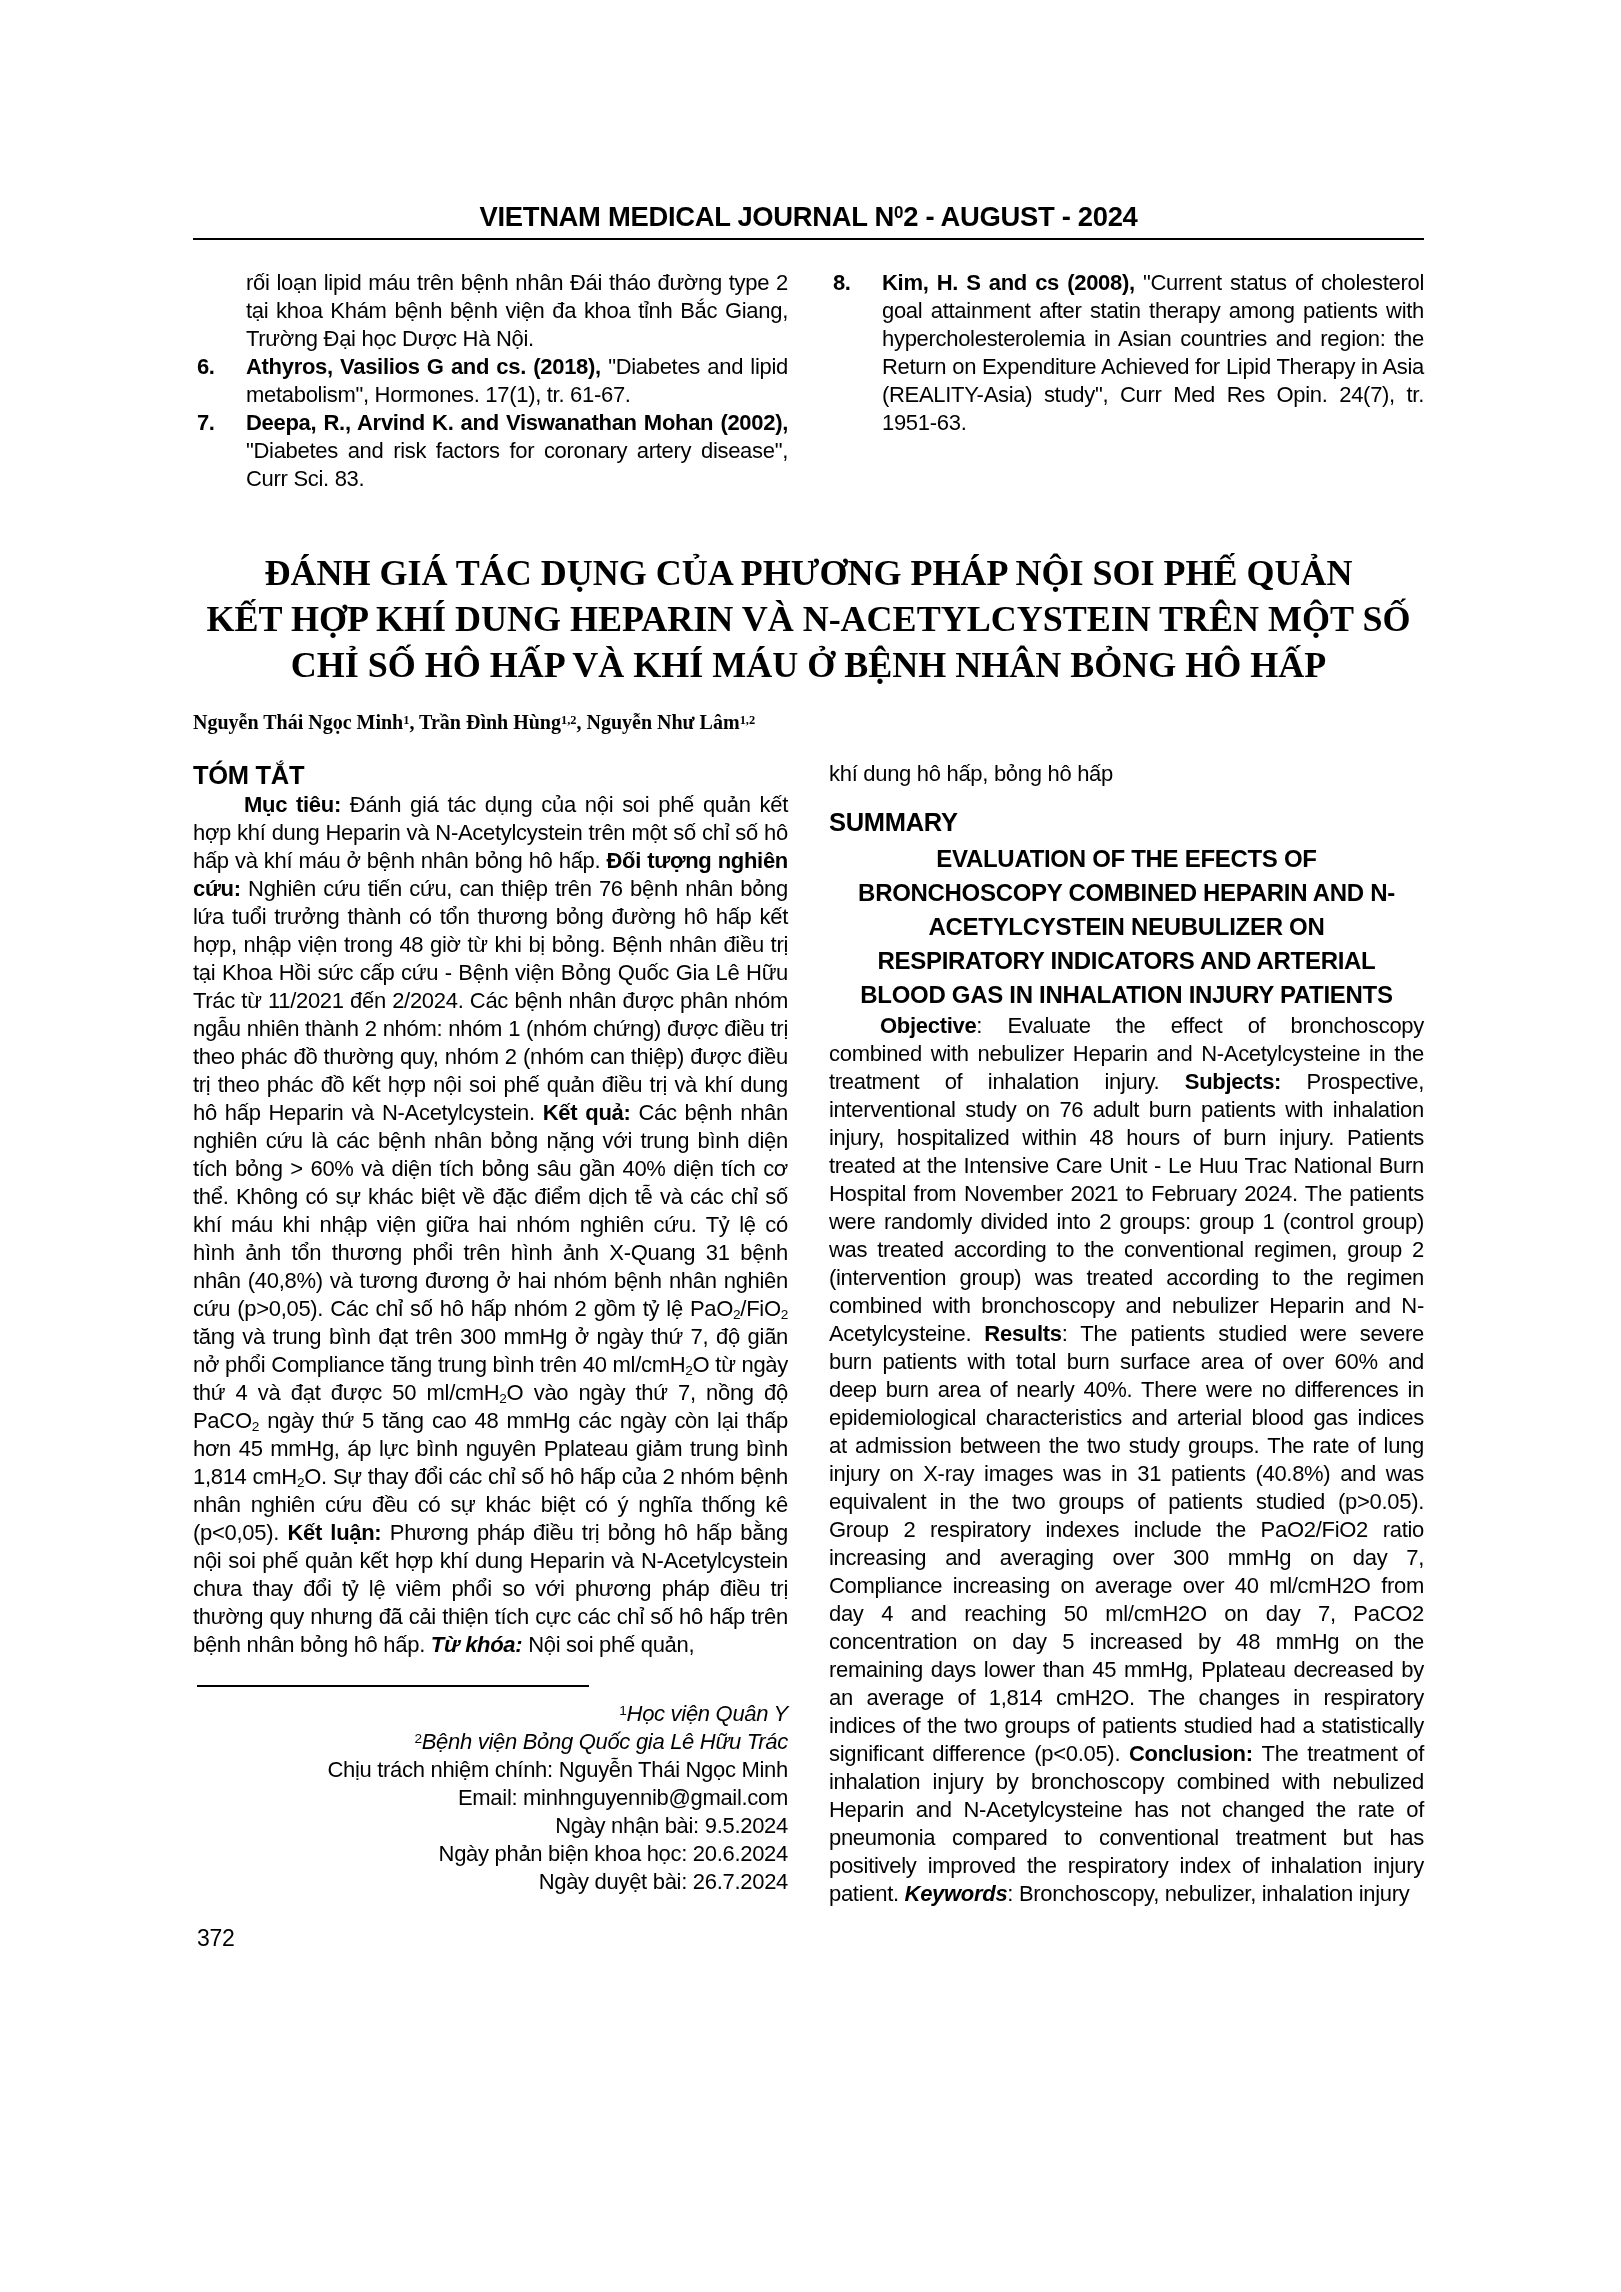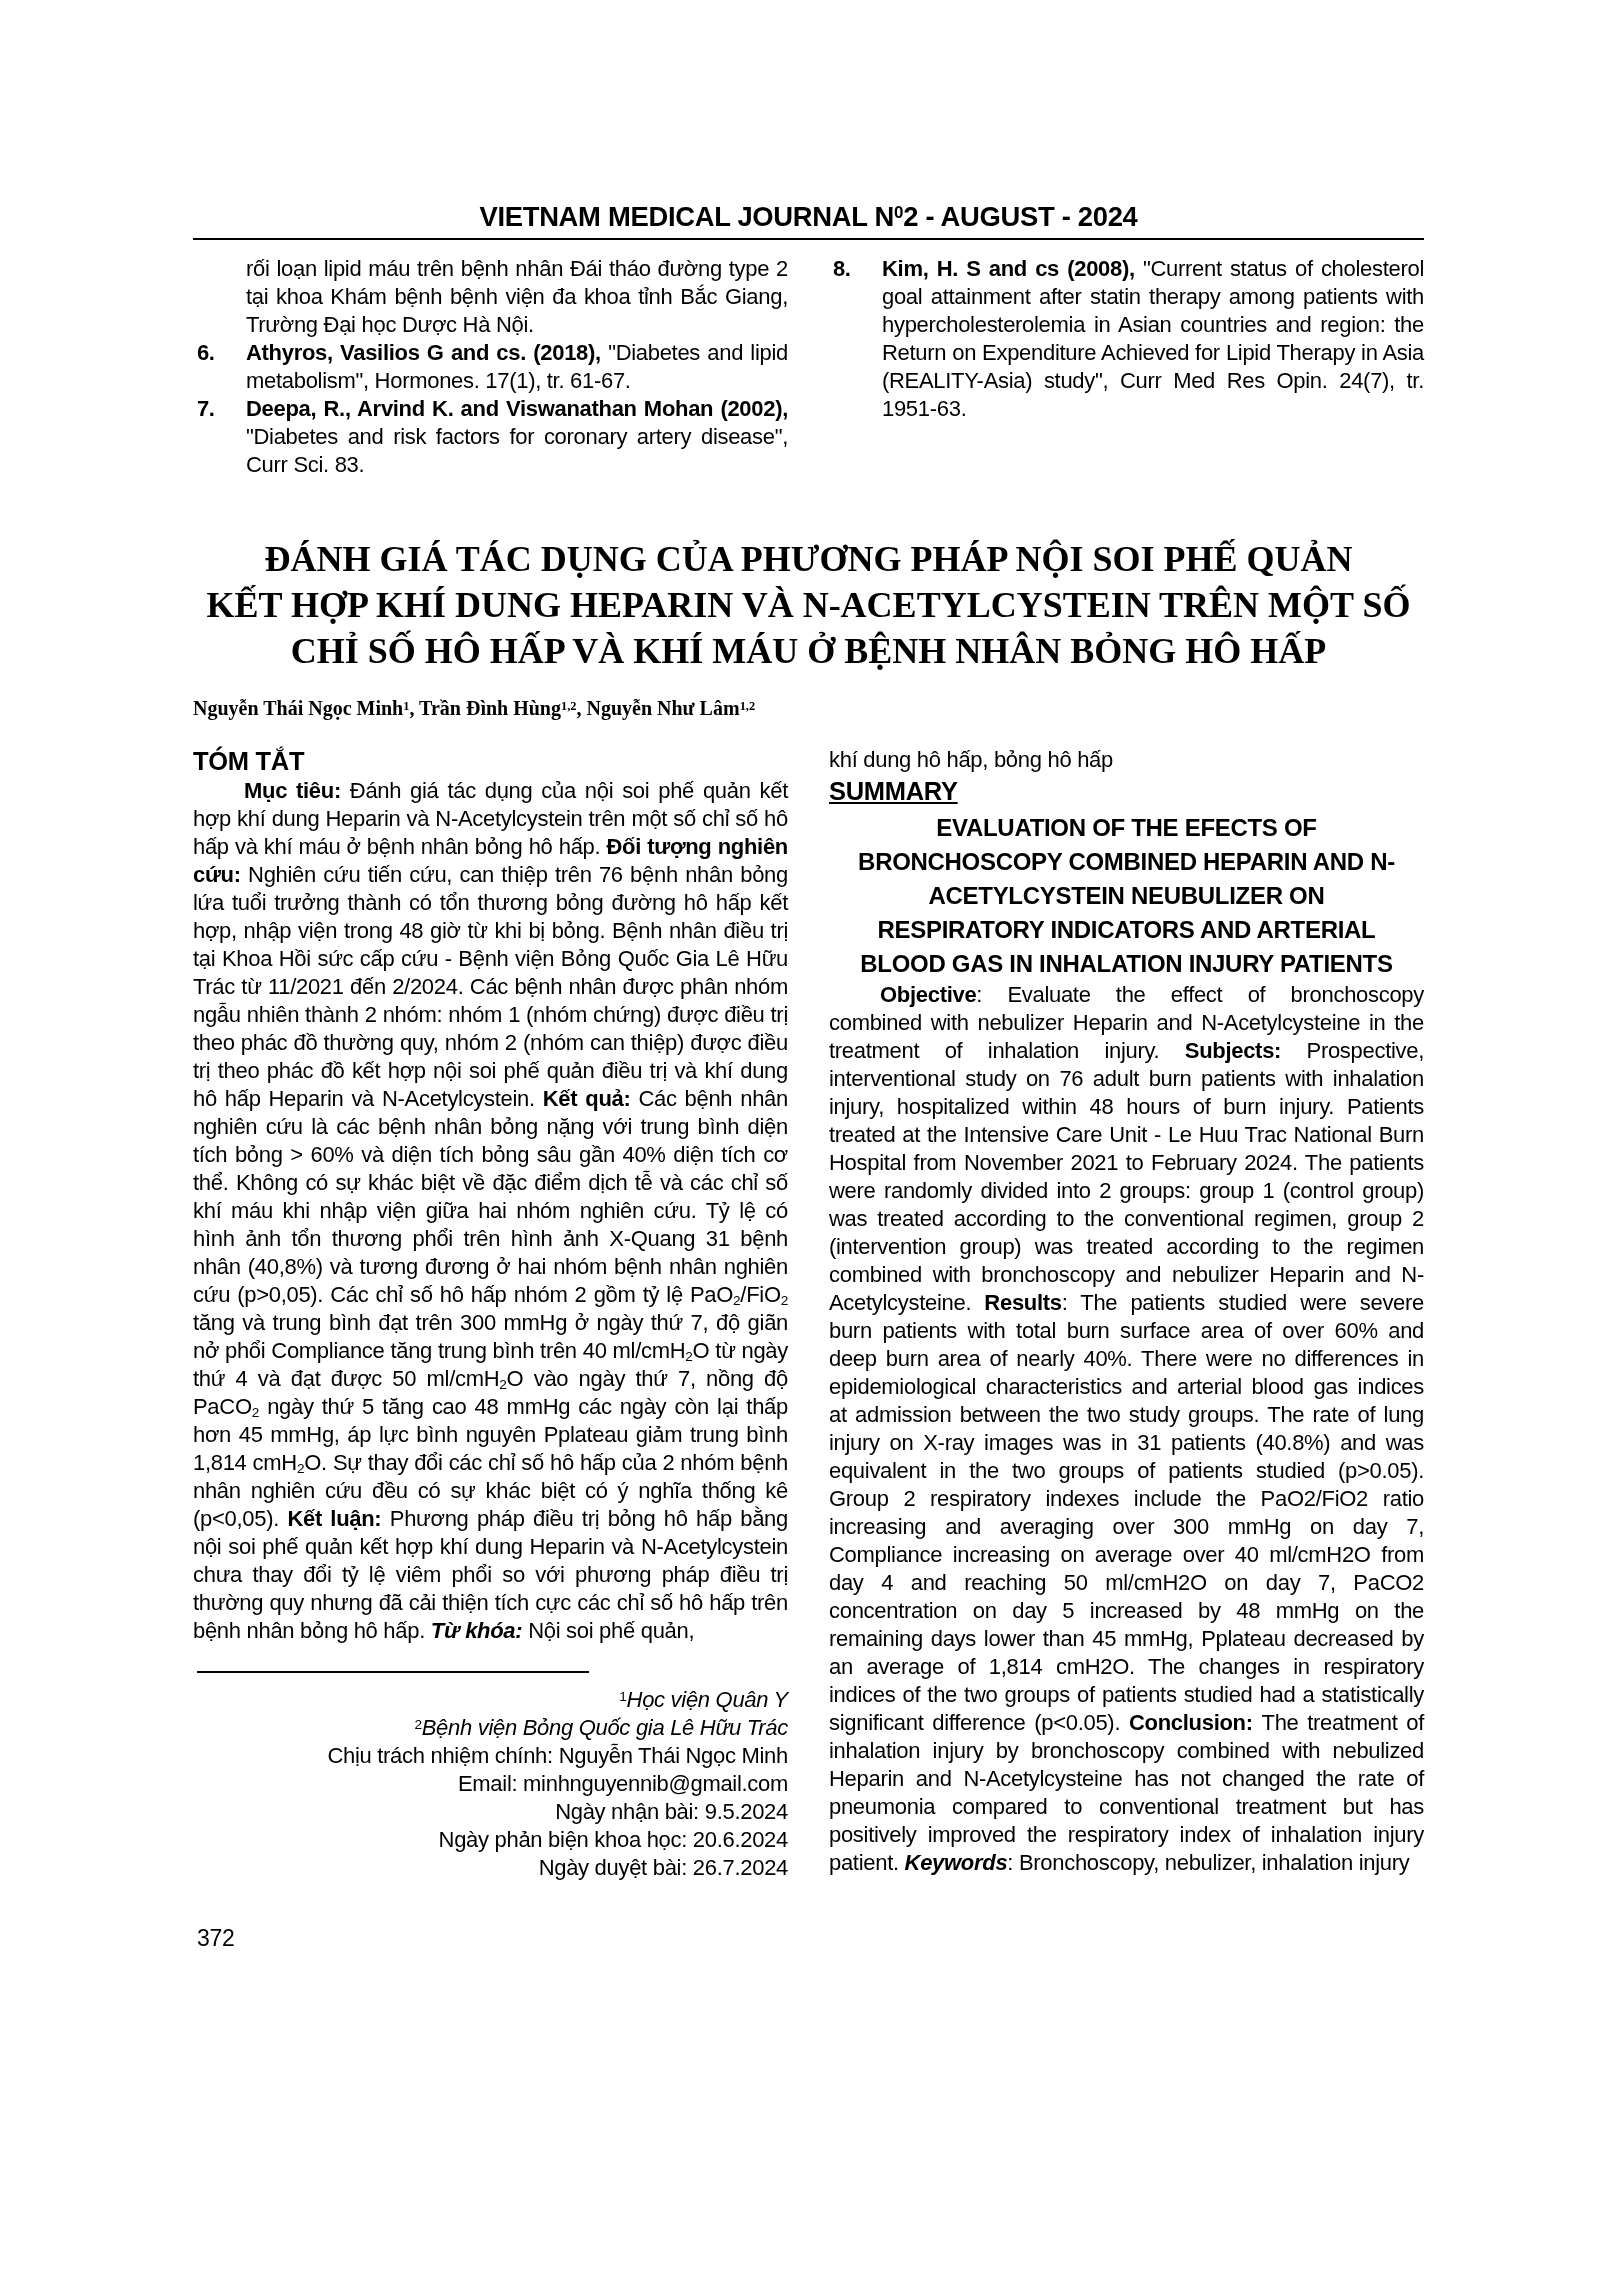--- a/index.html
+++ b/index.html
@@ -22,21 +22,21 @@
     margin-top:201px;
     text-align:center;
     font-weight:700;
     font-size:27.4px; line-height:31px;
     border-bottom:2.9px solid #000;
     padding-bottom:5.9px;
   }
 
   .refs {
     display:flex; gap:41px;
-    margin-top:15px;
+    margin-top:29px;
     font-size:22px; line-height:28px;
     text-align:justify;
   }
   .refs .col { width:595px; flex:none; }
   .ref-cont { padding-left:53px; }
   .ref-item { position:relative; padding-left:53px; }
   .ref-num { position:absolute; left:3.9px; top:0; font-weight:700; }
 
   .title {
     margin-top:57px;
@@ -60,21 +60,21 @@
     font-size:22px; line-height:28px;
     text-align:justify;
   }
   .bodycols .col { width:595px; flex:none; }
   h2.sec {
     font-size:25.5px; line-height:31px;
     font-weight:700; text-align:left;
   }
   .para { text-indent:51px; }
   .kw-cont { text-align:left; }
-  h2.summary-h { margin-top:2px;text-decoration:underline; }
+  h2.summary-h { margin-top:19px; }
   .en-title {
     margin-top:3.9px;
     text-align:center;
     font-weight:700;
     font-size:24px; line-height:34px;
   }
 
   .footnotes {
     margin-top:25.5px;
     text-align:right;

